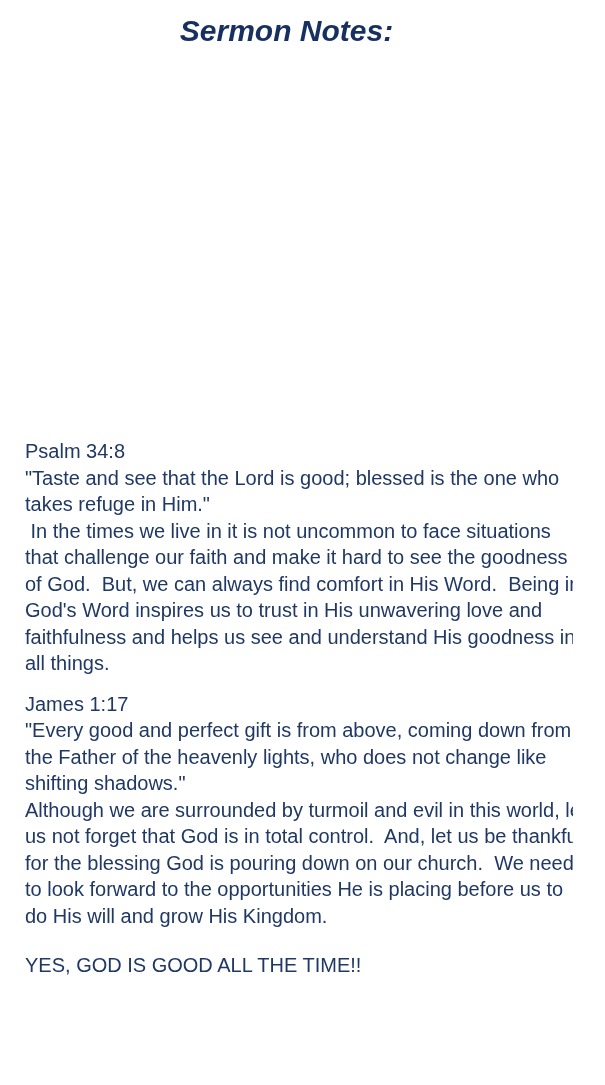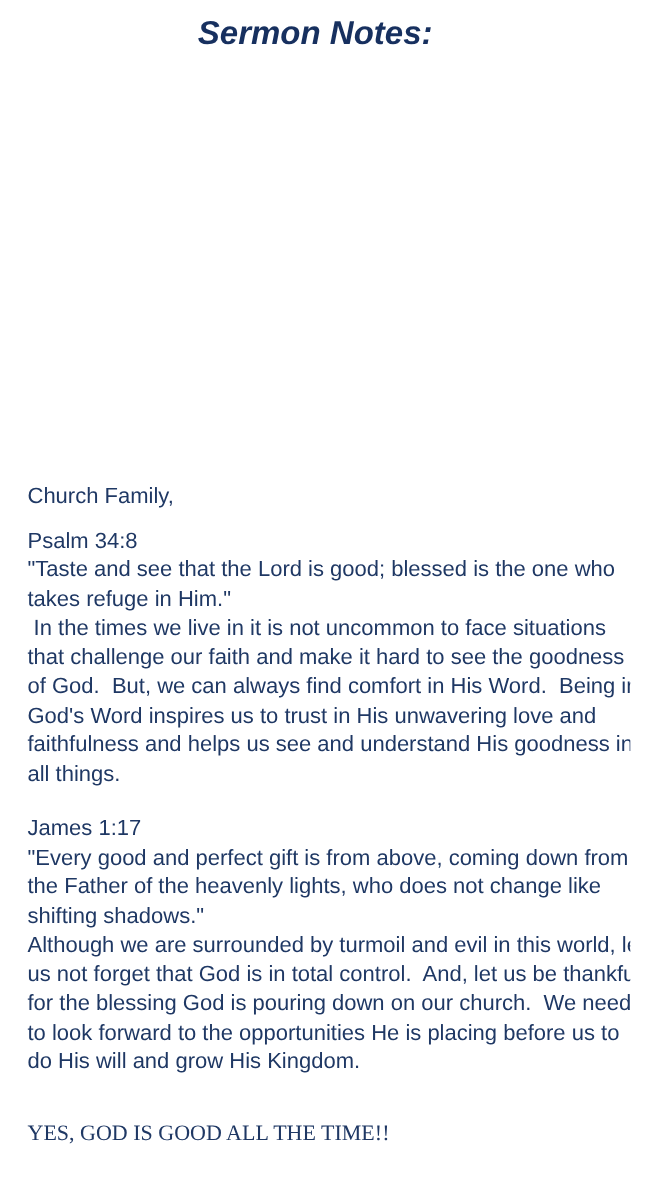--- a/index.html
+++ b/index.html
@@ -76,21 +76,20 @@
 <body>
 
 <div class="page">
 
   <h1 class="title">Sermon Notes:</h1>
 
   <div class="notes-area"></div>
 
 
   <div class="letter">
-    <p>Church Family,</p>
     <p>Psalm 34:8
 "Taste and see that the Lord is good; blessed is the one who takes refuge in Him."
  In the times we live in it is not uncommon to face situations that challenge our faith and make it hard to see the goodness of God.  But, we can always find comfort in His Word.  Being in God's Word inspires us to trust in His unwavering love and faithfulness and helps us see and understand His goodness in all things.</p>
     <p>James 1:17
 "Every good and perfect gift is from above, coming down from the Father of the heavenly lights, who does not change like shifting shadows."
 Although we are surrounded by turmoil and evil in this world, let us not forget that God is in total control.  And, let us be thankful for the blessing God is pouring down on our church.  We need to look forward to the opportunities He is placing before us to do His will and grow His Kingdom.</p>
     <p>YES, GOD IS GOOD ALL THE TIME!!</p>
   </div>
 
 </div>

